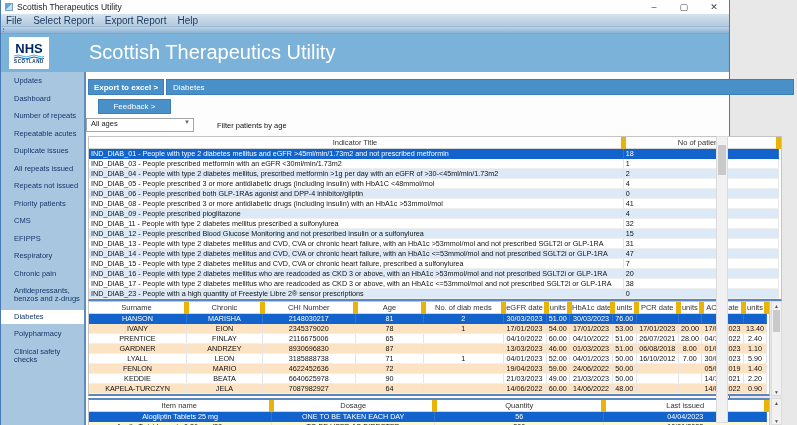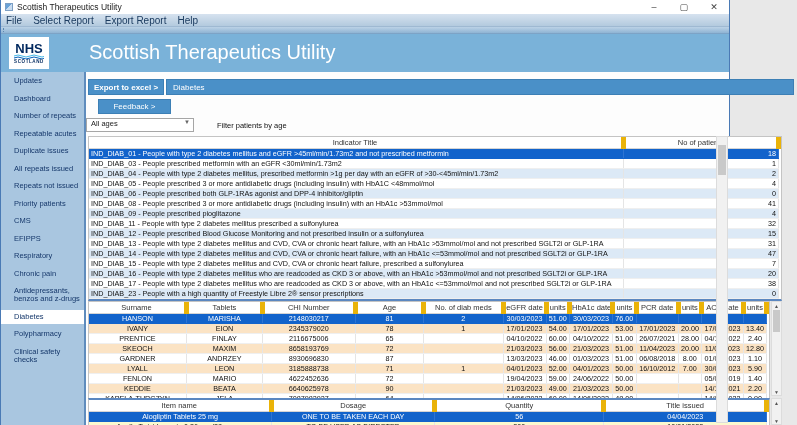--- a/index.html
+++ b/index.html
@@ -50,21 +50,21 @@
   .filter-label { position:absolute; left:131px; top:49px; font-size:7.5px; color:#111; }
 
   
   table { border-collapse:collapse; table-layout:fixed; width:100%; }
   th { font-size:7.5px; font-weight:normal; color:#333; border-right:5px solid #eab308; border-bottom:1px solid #d5d5d5; height:11px; overflow:hidden; white-space:nowrap; background:#fff; }
   td { font-size:7.2px; color:#111; height:9.3px; line-height:9px; padding:0 2px; border-right:1px solid #e5e5e5; border-bottom:1px solid #efefef; overflow:hidden; white-space:nowrap; }
   tr.selected td { background:#1263cb !important; color:#fff; border-right-color:#2e74d2; border-bottom-color:#1263cb; }
 
   .ind-wrap { position:absolute; left:2px; top:64px; width:694px; border:1px solid #c4c4c4; border-bottom:2px solid #5b87c0; background:#fff; }
   .ind-wrap td:first-child { text-align:left; }
-  .ind-wrap td:last-child { text-align:right; }
+  .ind-wrap td:last-child { text-align:left; }
   .ind-wrap tbody tr:nth-child(odd):not(.selected) td { background:#dce9f6; }
 
   .pat-wrap { position:absolute; left:2px; top:229px; width:682px; border:1px solid #c4c4c4; border-bottom:2px solid #5b87c0; background:#fff; }
   .pat-wrap td { text-align:center; }
   .pat-wrap tbody tr:nth-child(even):not(.selected) td { background:#fbe3c4; }
 
   .itm-wrap { position:absolute; left:2px; top:326px; width:682px; border:1px solid #c4c4c4; border-top:2px solid #5b87c0; background:#fff; }
   .itm-wrap td { text-align:center; height:9px; }
   .itm-wrap tbody tr:nth-child(2):not(.selected) td { background:#fbf9cf; }
 
@@ -241,21 +241,21 @@
               <col style="width:6.4%">
               <col style="width:3.5%">
             <col style="width:6.3%">
               <col style="width:3.4%">
               <col style="width:6.3%">
               <col style="width:3.4%">
           </colgroup>
           <thead>
               <tr id="pat-head">
                 <th>Surname</th>
-                <th>Tablets</th>
+                <th>Chronic</th>
                 <th>CHI Number</th>
                 <th>Age</th>
                 <th>No. of diab meds</th>
                 <th>eGFR date</th>
                 <th>units</th>
                 <th>HbA1c date</th>
                 <th>units</th>
                 <th>PCR date</th>
                 <th>units</th>
                 <th>ACR date</th>
@@ -302,35 +302,20 @@
                 <td>04/10/2022</td>
                 <td>60.00</td>
                 <td>04/10/2022</td>
                 <td>51.00</td>
                 <td>26/07/2021</td>
                 <td>28.00</td>
                 <td>04/10/2022</td>
                 <td>2.40</td>
               </tr>
               <tr>
-                <td>SKEOCH</td>
-                <td>MAXIM</td>
-                <td>8658193769</td>
-                <td>72</td>
-                <td></td>
-                <td>21/03/2023</td>
-                <td>56.00</td>
-                <td>21/03/2023</td>
-                <td>51.00</td>
-                <td>11/04/2023</td>
-                <td>20.00</td>
-                <td>11/04/2023</td>
-                <td>12.80</td>
-              </tr>
-              <tr>
                 <td>GARDNER</td>
                 <td>ANDRZEY</td>
                 <td>8930696830</td>
                 <td>87</td>
                 <td></td>
                 <td>13/03/2023</td>
                 <td>46.00</td>
                 <td>01/03/2023</td>
                 <td>51.00</td>
                 <td>06/08/2018</td>
@@ -413,21 +398,21 @@
               <col style="width:27%">
               <col style="width:24%">
               <col style="width:25%">
               <col style="width:24%">
             </colgroup>
           <thead>
               <tr id="itm-head">
                 <th>Item name</th>
                 <th>Dosage</th>
                 <th>Quantity</th>
-                <th>Title issued</th>
+                <th>Last issued</th>
               </tr>
             </thead>
           <tbody id="itm-body">
               <tr class="selected">
                 <td>Alogliptin  Tablets  25 mg</td>
                 <td>ONE TO BE TAKEN EACH DAY</td>
                 <td>56</td>
                 <td>04/04/2023</td>
               </tr>
               <tr>

